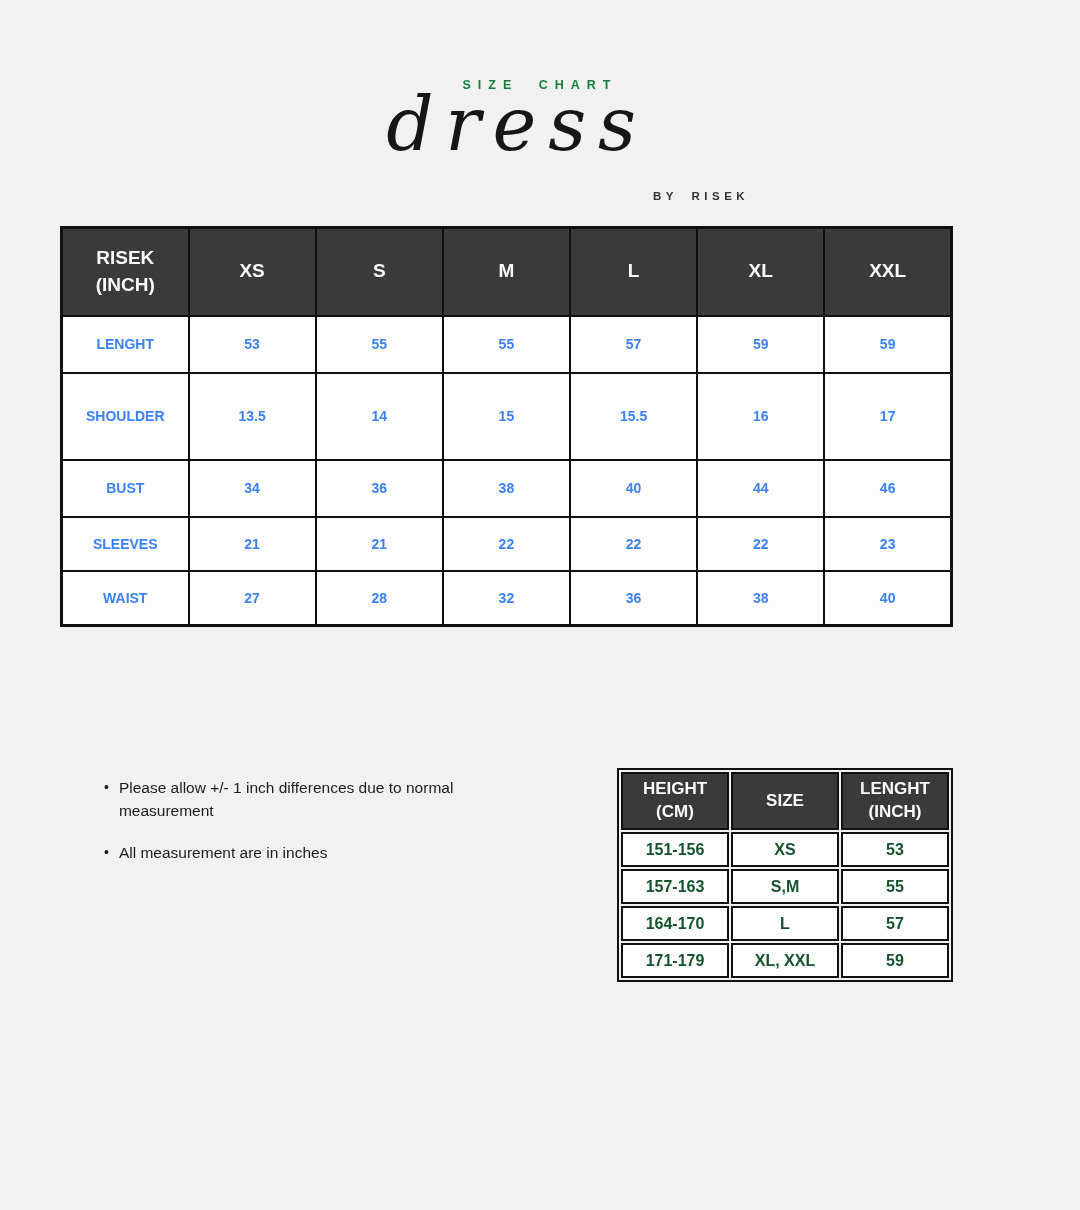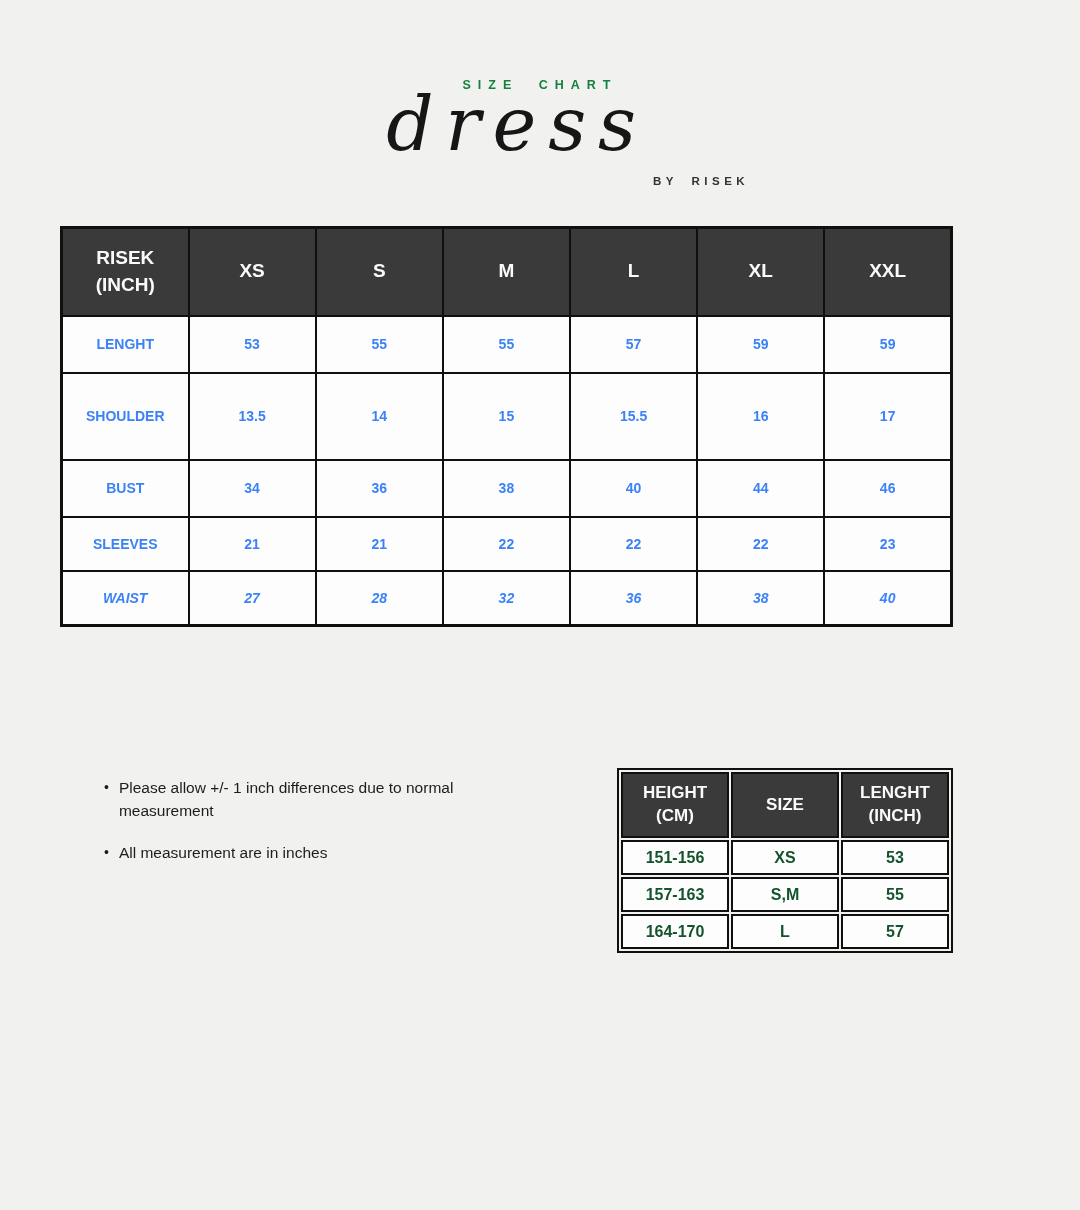--- a/index.html
+++ b/index.html
@@ -32,21 +32,21 @@
     font-family: "DejaVu Serif", serif;
     font-style: italic;
     font-size: 74px;
     letter-spacing: 0.16em;
     color: #161616;
     line-height: 1.1;
   }
   .byline {
     position: absolute;
     left: 653px;
-    top: 175px;
+    top: 190px;
     font-size: 11.5px;
     font-weight: bold;
     letter-spacing: 4.5px;
     word-spacing: 6px;
     color: #333333;
   }
 
   
   table.main-table {
     position: absolute;
@@ -76,21 +76,21 @@
     background: #fdfdfd;
     color: #3b82f6;
     font-size: 14px;
     font-weight: bold;
   }
   table.main-table tr.r1 { height: 57px; }
   table.main-table tr.r2 { height: 87px; }
   table.main-table tr.r3 { height: 57px; }
   table.main-table tr.r4 { height: 56px; }
   table.main-table tr.r5 { height: 54px; }
-  table.main-table tr.r6 { height: 55px; font-style: italic; }
+  table.main-table tr.r6 { height: 55px; }
   table.main-table tr.r7 { height: 55px; }
 
   
   .notes {
     position: absolute;
     left: 104px;
     top: 776px;
     width: 420px;
   }
   .note {
@@ -119,21 +119,21 @@
     border-collapse: separate;
     border-spacing: 2px;
     border: 2px solid #101010;
   }
   table.height-table th, table.height-table td {
     border: 2px solid #101010;
     text-align: center;
     vertical-align: middle;
     padding: 0;
   }
-  table.height-table tr.hd { height: 66px; }
+  table.height-table tr.hd { height: 58px; }
   table.height-table tr.hd th {
     background: #3a3a3a;
     color: #fafafa;
     font-size: 17px;
     font-weight: bold;
     line-height: 1.35;
   }
   table.height-table td {
     background: #fdfdfd;
     color: #14532d;
@@ -250,16 +250,21 @@
     <tr class="dr">
       <td>157-163</td>
       <td>S,M</td>
       <td>55</td>
     </tr>
     <tr class="dr">
       <td>164-170</td>
       <td>L</td>
       <td>57</td>
     </tr>
+    <tr class="dr">
+      <td>171-179</td>
+      <td>XL, XXL</td>
+      <td>59</td>
+    </tr>
   </tbody>
     </table>
 
 </div>
 
 </body></html>

